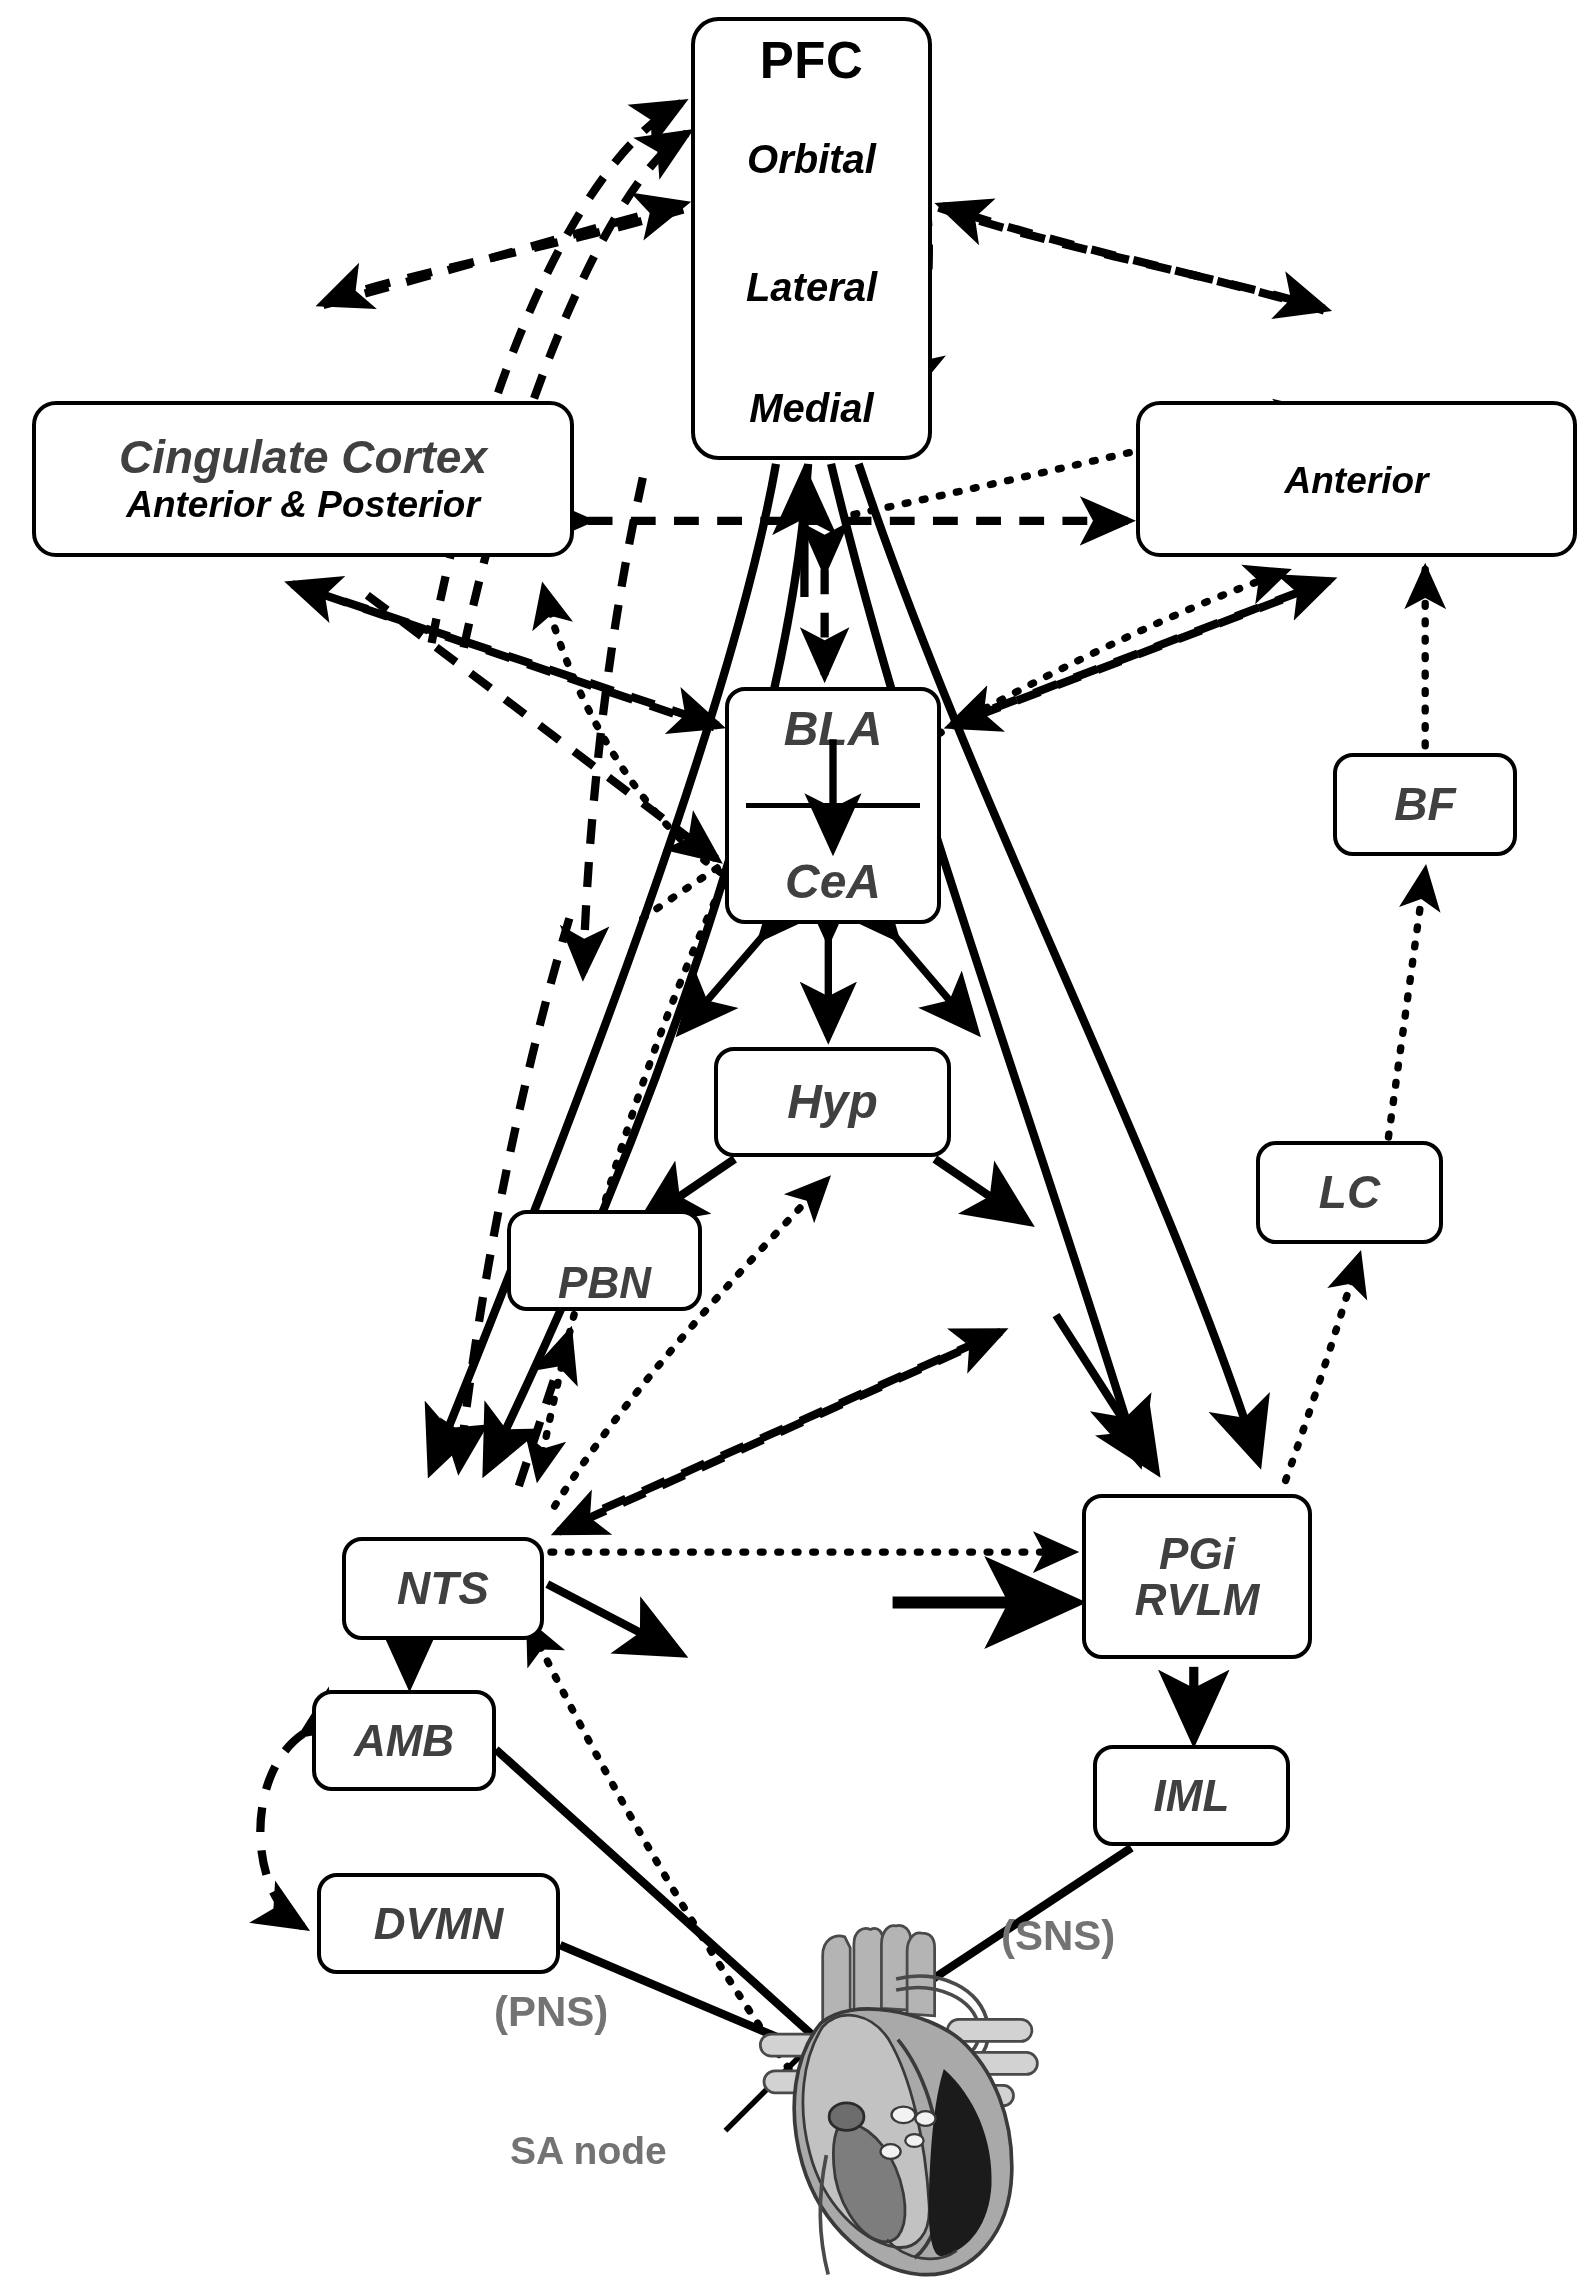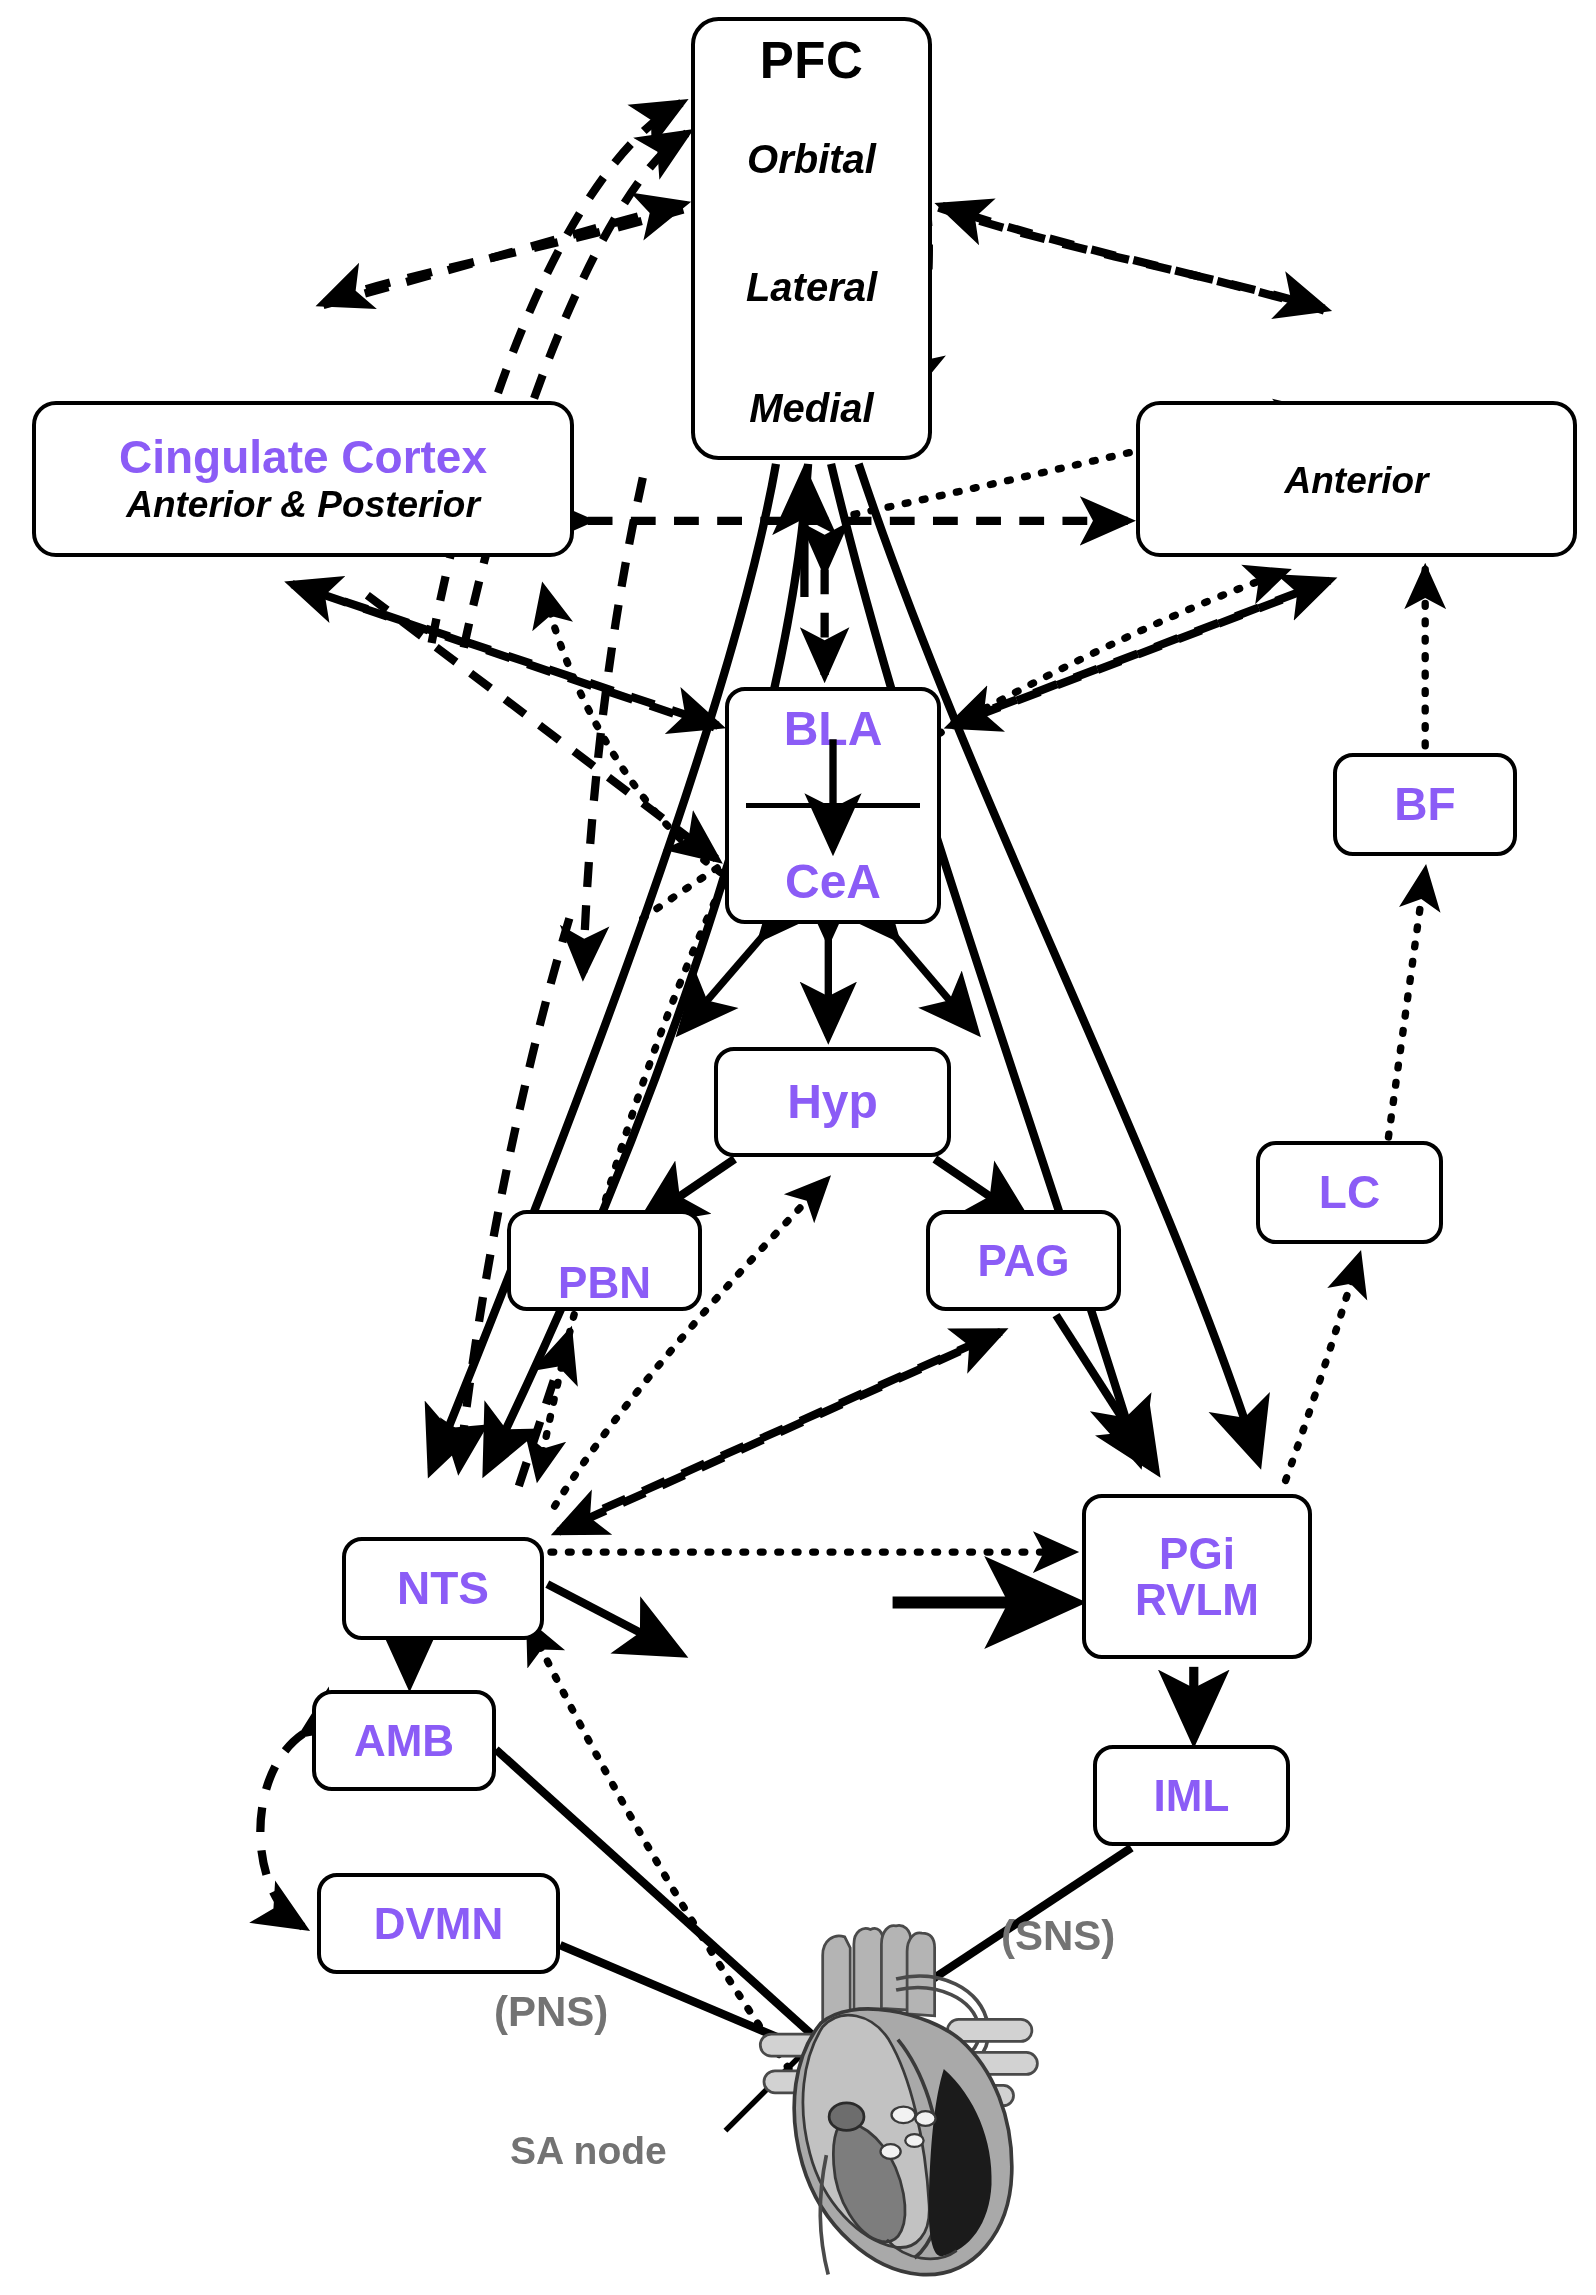--- a/index.html
+++ b/index.html
@@ -10,21 +10,21 @@
   }
   #stage{position:absolute;inset:0;width:1596px;height:2296px;}
   svg#wires{position:absolute;left:0;top:0;width:1596px;height:2296px;overflow:visible;}
 
   .node{
     position:absolute;box-sizing:border-box;
     border:4.6px solid #000;border-radius:20px;background:#fff;
     display:flex;flex-direction:column;align-items:center;justify-content:center;
     text-align:center;line-height:1.04;z-index:5;
   }
-  .node .t1{font-weight:bold;color:#8b5cf6;white-space:nowrap;}
+  .node .t1{font-weight:bold;color:#404040;white-space:nowrap;font-style:italic;}
   .node .t2{font-style:italic;font-weight:bold;color:#000;white-space:nowrap;}
 
   
   #pfc{left:691px;top:16.5px;width:241px;height:443px;border-radius:27.5px;
        justify-content:flex-start;padding-top:13px;}
   #pfc .hdr{font-size:51px;font-weight:bold;letter-spacing:0.5px;}
   #pfc .sub{position:absolute;left:0;right:0;font-style:italic;font-weight:bold;font-size:40px;}
   #pfc .s-orb{top:118px;}
   #pfc .s-lat{top:246px;}
   #pfc .s-med{top:367px;}
@@ -231,23 +231,20 @@
   </div>
 
   <div class="node" id="hyp">
     <div class="t1">Hyp</div>
   </div>
 
   <div class="node" id="pbn">
     <div class="t1">PBN</div>
   </div>
 
-  <div class="node" id="pag">
-    <div class="t1">PAG</div>
-  </div>
 
   <div class="node" id="bf">
     <div class="t1">BF</div>
   </div>
 
   <div class="node" id="lc">
     <div class="t1">LC</div>
   </div>
 
   <div class="node" id="nts">

